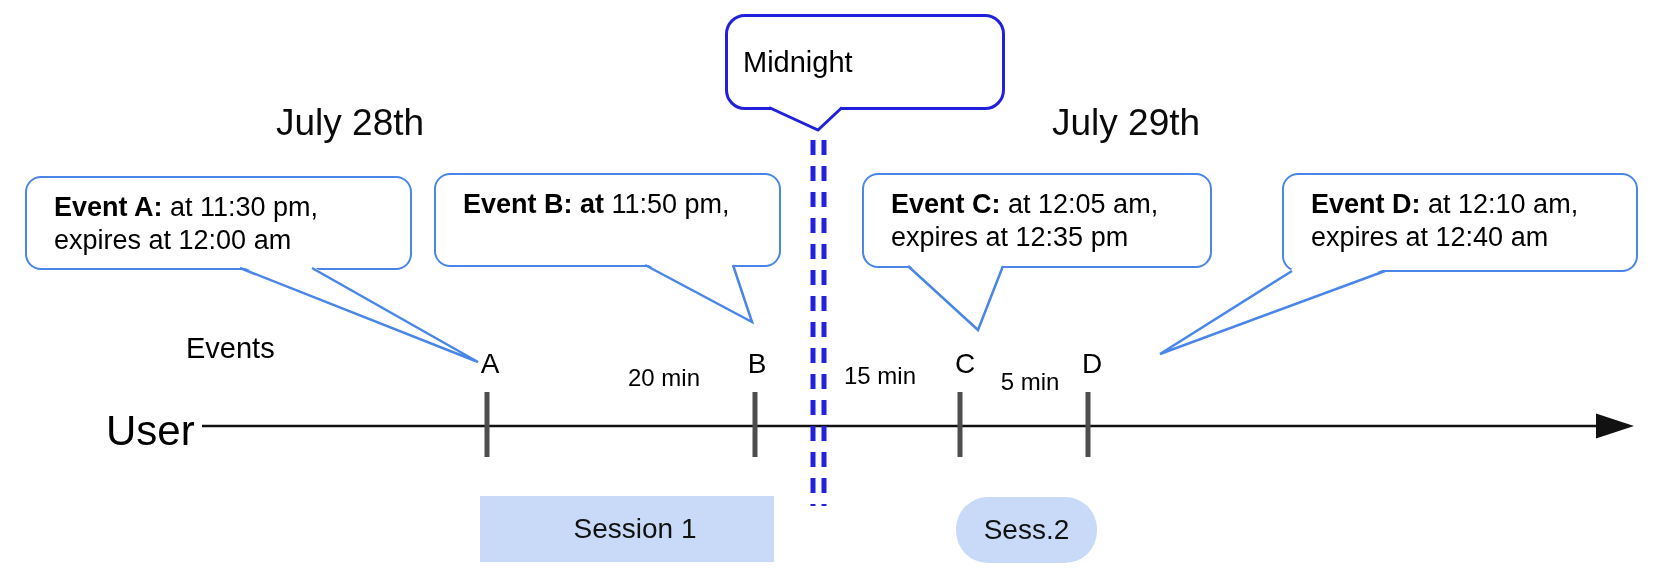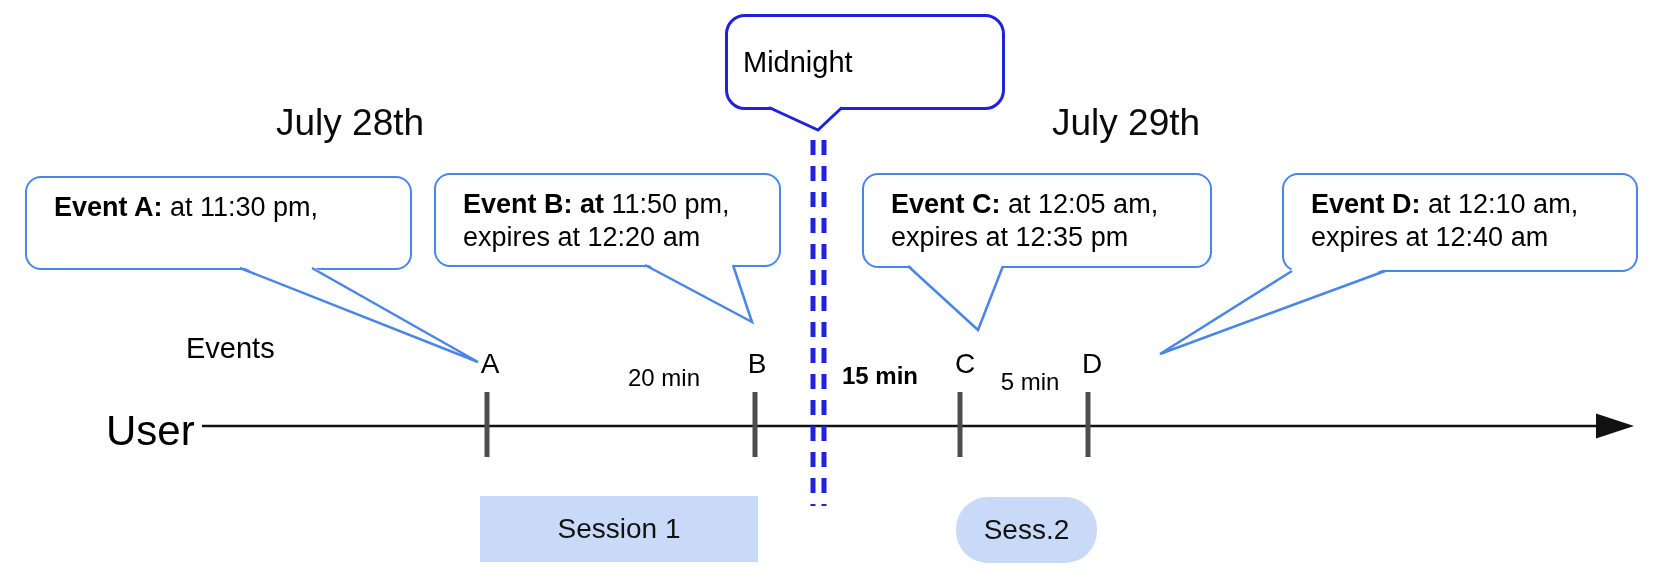--- a/index.html
+++ b/index.html
@@ -40,53 +40,53 @@
   
   .tick-letter{font-size:28px;width:60px;text-align:center;top:348px;}
   #tick-letter-a{left:460px;}
   #tick-letter-b{left:727px;}
   #tick-letter-c{left:935px;}
   #tick-letter-d{left:1062px;}
 
   
   .interval-label{font-size:24px;width:120px;text-align:center;}
   #interval-1{left:604px;top:364px;}
-  #interval-2{left:820px;top:362px;font-weight:bold;}
+  #interval-2{left:820px;top:362px;}
   #interval-3{left:970px;top:368px;}
 
   
   .session-box{
     background:#c9daf8;display:flex;align-items:center;justify-content:center;
     font-size:28px;color:#111;z-index:1;
   }
-  #session-1{left:480px;top:496px;width:278px;height:66px;}
+  #session-1{left:480px;top:496px;width:278px;height:66px;padding-left:16px;}
   #session-2{left:956px;top:497px;width:141px;height:66px;border-radius:32px;}
 
   
   #overlay{position:absolute;left:0;top:0;z-index:3;pointer-events:none;}
 </style>
 </head>
 <body>
 
 <div id="stage">
 
   <div class="abs date-label" id="date-left">July 28th</div>
   <div class="abs date-label" id="date-right">July 29th</div>
 
   <div class="abs midnight-bubble">
     <span>Midnight</span>
   </div>
 
   <div class="abs event-bubble" id="bubble-a">
     <div><b>Event A:</b><span> at 11:30 pm,</span></div>
+    <div>expires at 12:00 am</div>
   </div>
 
   <div class="abs event-bubble" id="bubble-b">
     <div><b>Event B: at</b><span> 11:50 pm,</span></div>
-    <div>expires at 12:20 am</div>
   </div>
 
   <div class="abs event-bubble" id="bubble-c">
     <div><b>Event C:</b><span> at 12:05 am,</span></div>
     <div>expires at 12:35 pm</div>
   </div>
 
   <div class="abs event-bubble" id="bubble-d">
     <div><b>Event D:</b><span>  at 12:10 am,</span></div>
     <div>expires at 12:40 am</div>

